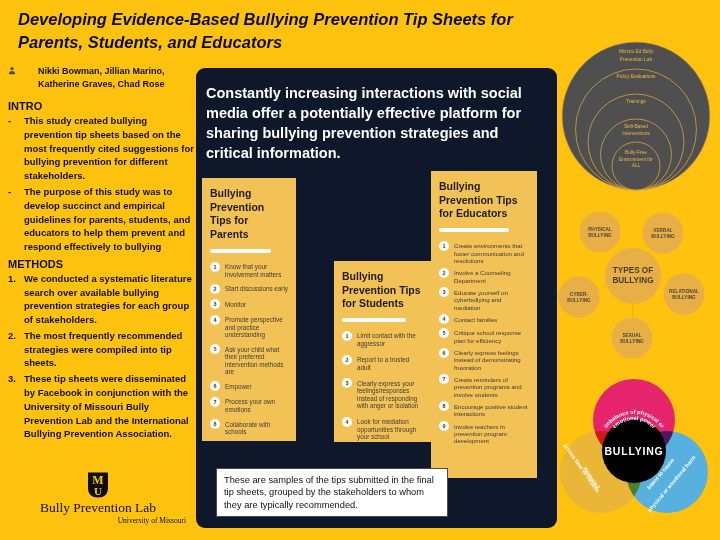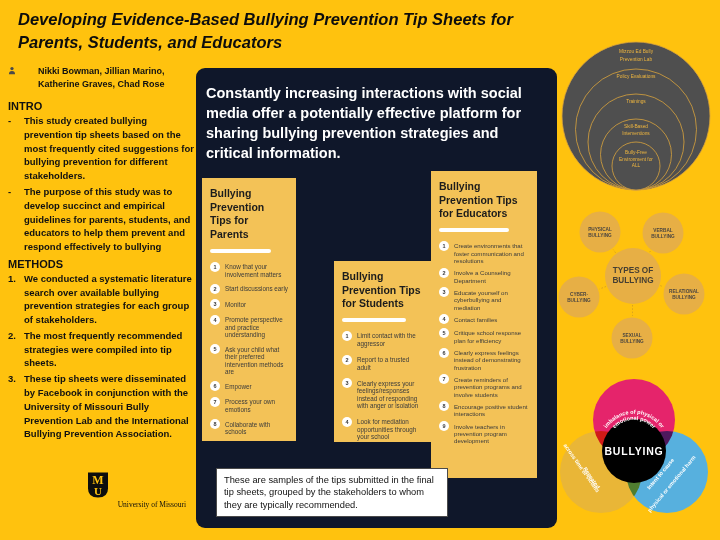--- a/index.html
+++ b/index.html
@@ -95,20 +95,21 @@
         </div>
       </div>
   </div>
 
   <div class="logo-block">
     <svg class="logo-shield" width="22" height="26" viewBox="0 0 22 26">
       <path d="M1,0.5 h20 v16 q0,9 -10,9 q-10,0 -10,-9 z" fill="#0d0d0d"></path>
       <text x="11" y="12" text-anchor="middle" font-family="Liberation Serif, serif" font-weight="bold" font-size="12" fill="#ffc20e">M</text>
       <text x="11" y="23" text-anchor="middle" font-family="Liberation Serif, serif" font-weight="bold" font-size="11" fill="#ffc20e">U</text>
     </svg>
+    <div class="logo-name">Bully Prevention Lab</div>
     <div class="logo-sub">University of Missouri</div>
   </div>
 
   <div class="black-panel">
     <div class="banner">Constantly increasing interactions with social media offer a potentially effective platform for sharing bullying prevention strategies and critical information.</div>
 
     <div class="tip-card card-parents">
       <div class="tip-title">Bullying Prevention Tips for Parents</div>
       <div class="tip-divider"></div>
       <div class="tips">

